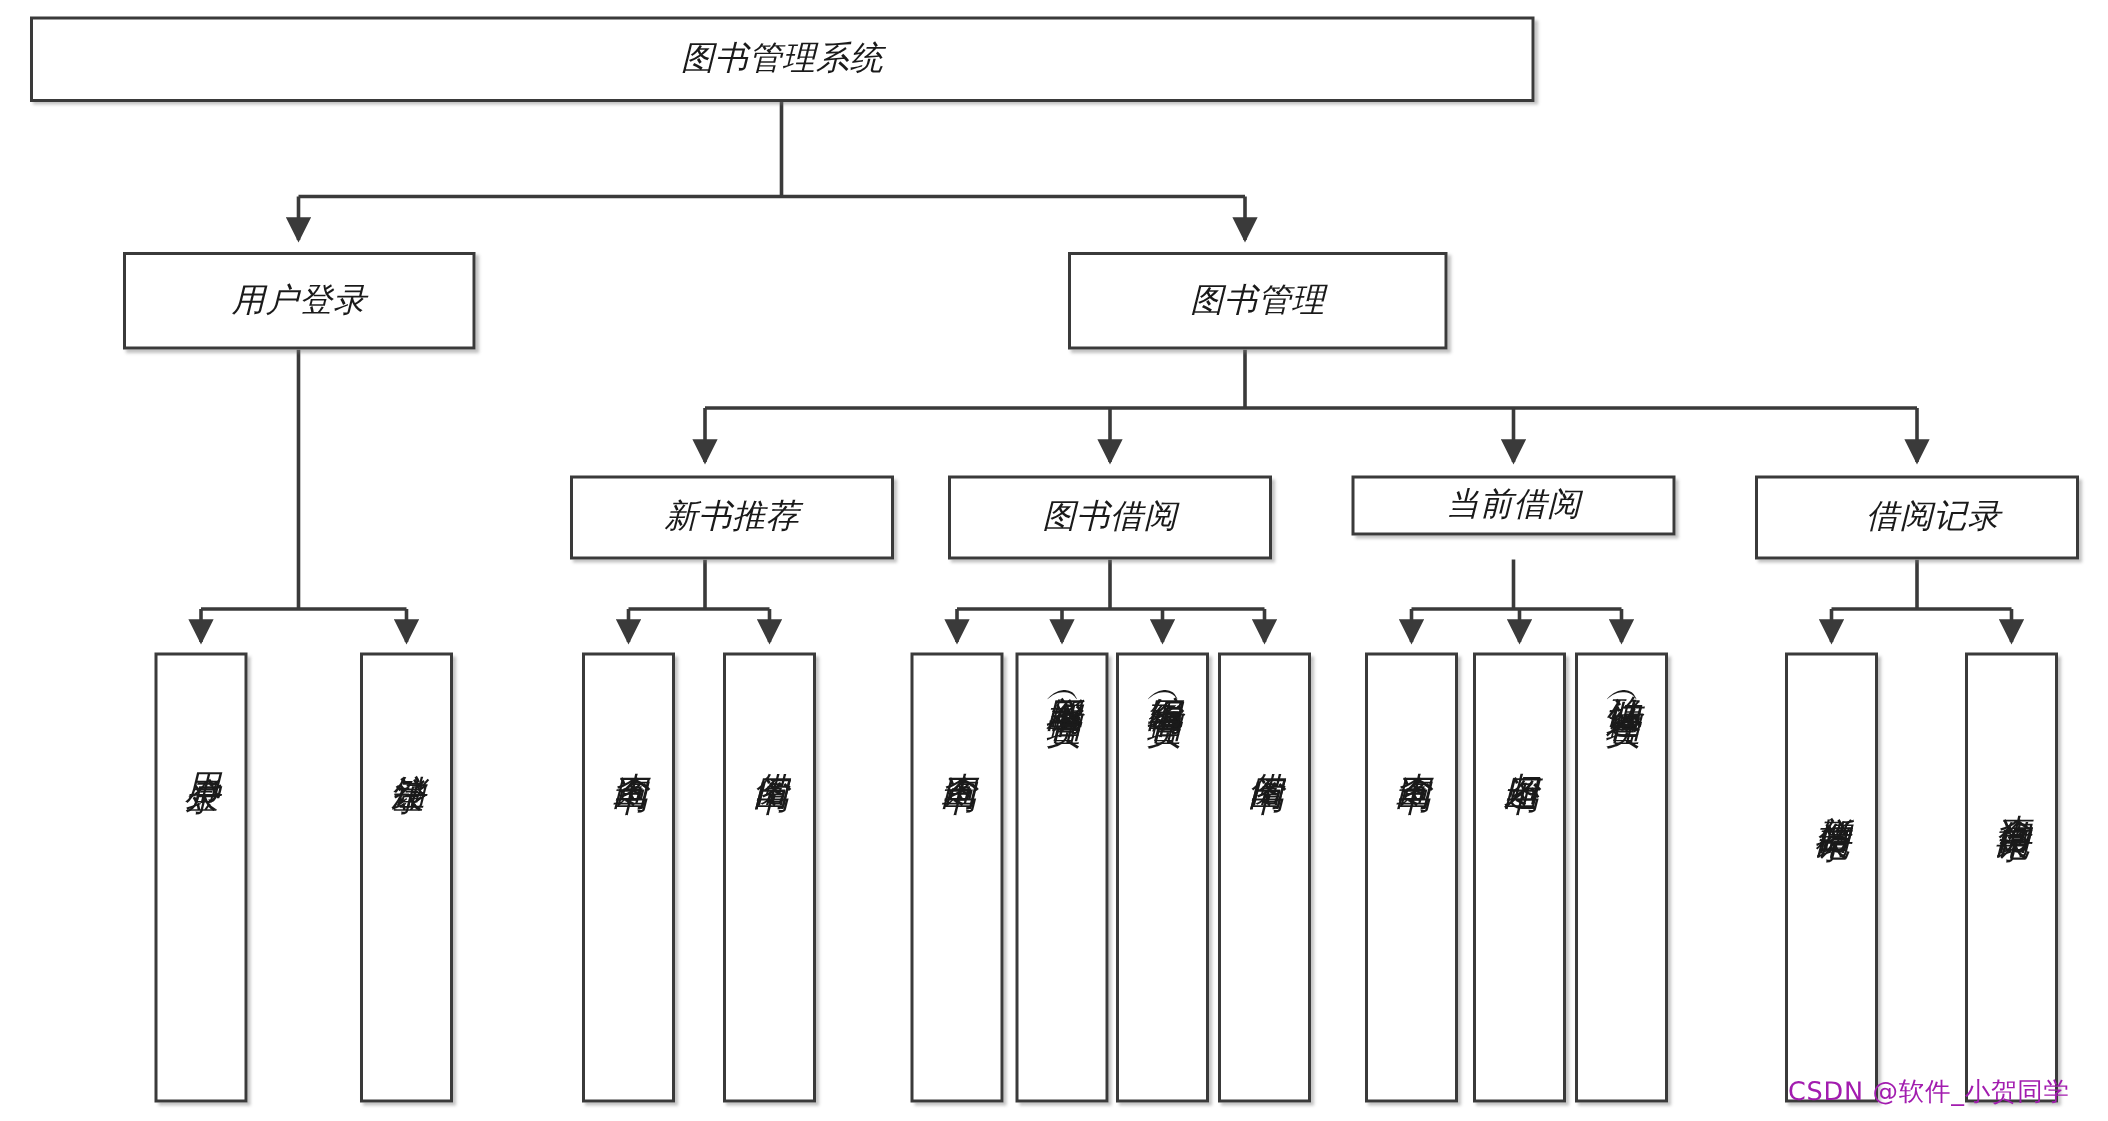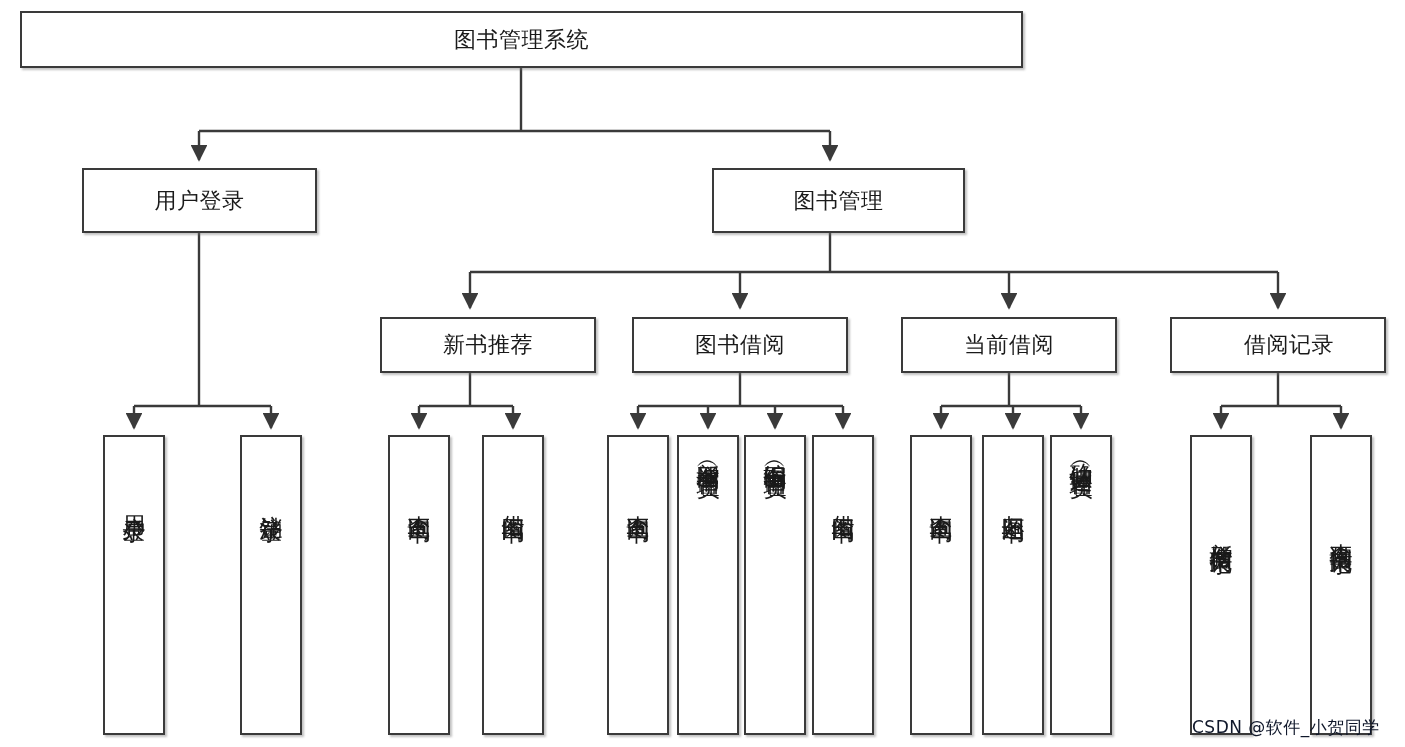--- a/index.html
+++ b/index.html
@@ -26,20 +26,21 @@
   }
   .node {
     position: absolute;
     box-sizing: border-box;
     border: 2.5px solid #3a3a3a;
     background: #ffffff;
     display: flex;
     align-items: center;
     justify-content: center;
     box-shadow: 2px 2px 2px rgba(120,120,120,0.45);
+    font-style: italic;
   }
   .node .lbl {
     color: #1a1a1a;
     letter-spacing: 0.5px;
     white-space: nowrap;
   }
   .node.horiz .lbl {
     font-size: 22px;
     line-height: 1;
   }
@@ -58,21 +59,21 @@
   }
   .node.vert.pad-mid {
     padding-top: 60px;
   }
   .node.vert.pad-big {
     padding-top: 88px;
   }
   .watermark {
     position: absolute;
     font-size: 17px;
-    color: #0f172a;
+    color: #a21caf;
     white-space: nowrap;
     letter-spacing: 0.5px;
   }
 </style>
 </head>
 <body>
 
 <div id="canvas">
 
   <svg id="edges" viewBox="0 0 1405 747">
@@ -135,21 +136,21 @@
   <div class="node horiz" style="left:712px; top:168px; width:253px; height:65px;">
     <span class="lbl">图书管理</span>
   </div>
 
   <div class="node horiz" style="left:380px; top:317px; width:216px; height:56px;">
     <span class="lbl">新书推荐</span>
   </div>
   <div class="node horiz" style="left:632px; top:317px; width:216px; height:56px;">
     <span class="lbl">图书借阅</span>
   </div>
-  <div class="node horiz" style="left:901px; top:317px; width:216px; height:56px;">
+  <div class="node horiz" style="left:901px; top:317px; width:216px; height:40px;">
     <span class="lbl">当前借阅</span>
   </div>
   <div class="node horiz" style="left:1170px; top:317px; width:216px; height:56px;padding-left:22px;">
     <span class="lbl">借阅记录</span>
   </div>
 
   <div class="node vert pad-mid" style="left:103px; top:435px; width:62px; height:300px;">
     <span class="lbl">用户登录</span>
   </div>
   <div class="node vert pad-mid" style="left:240px; top:435px; width:62px; height:300px;">

